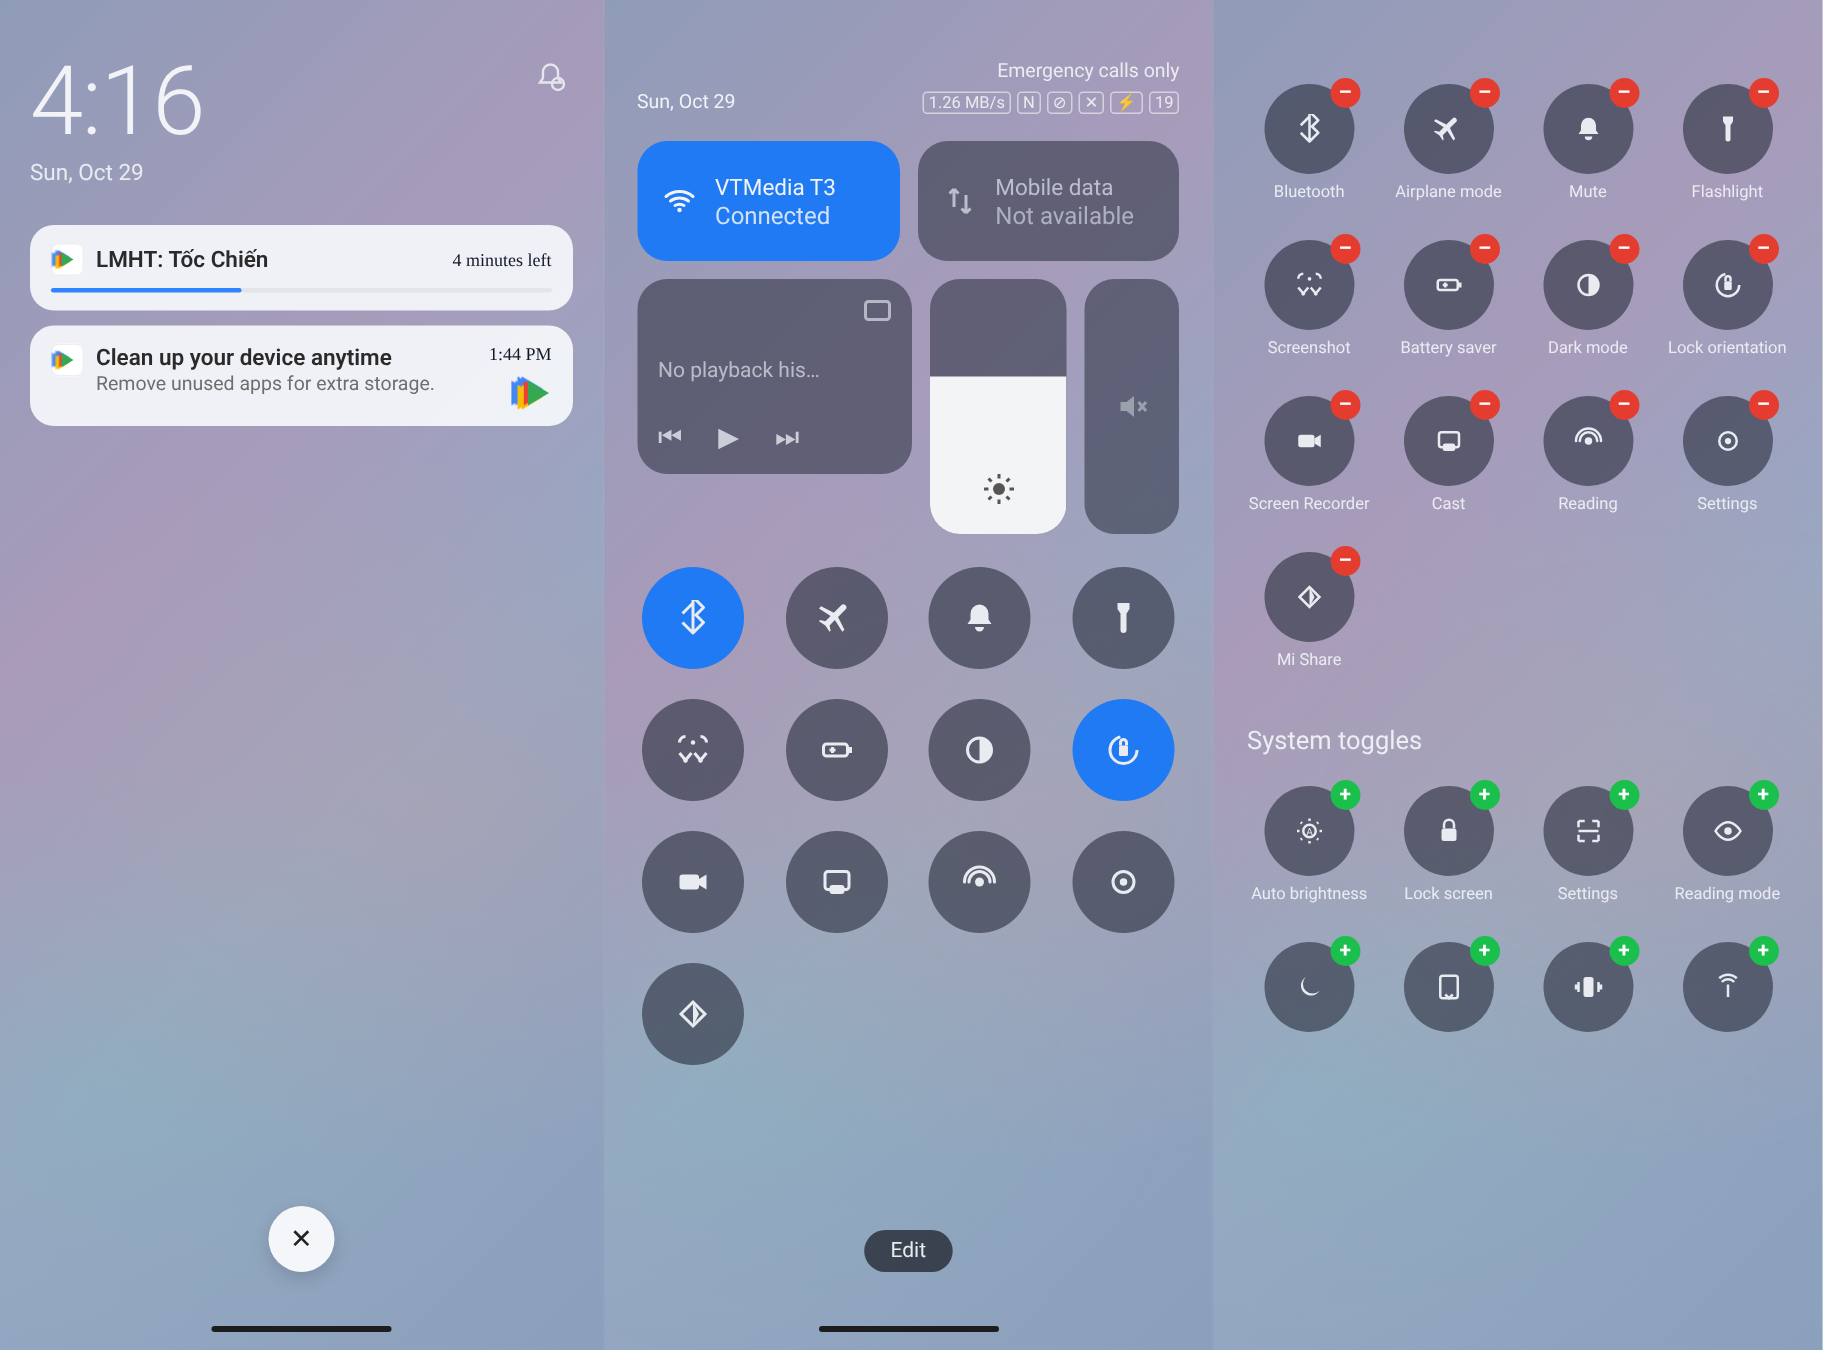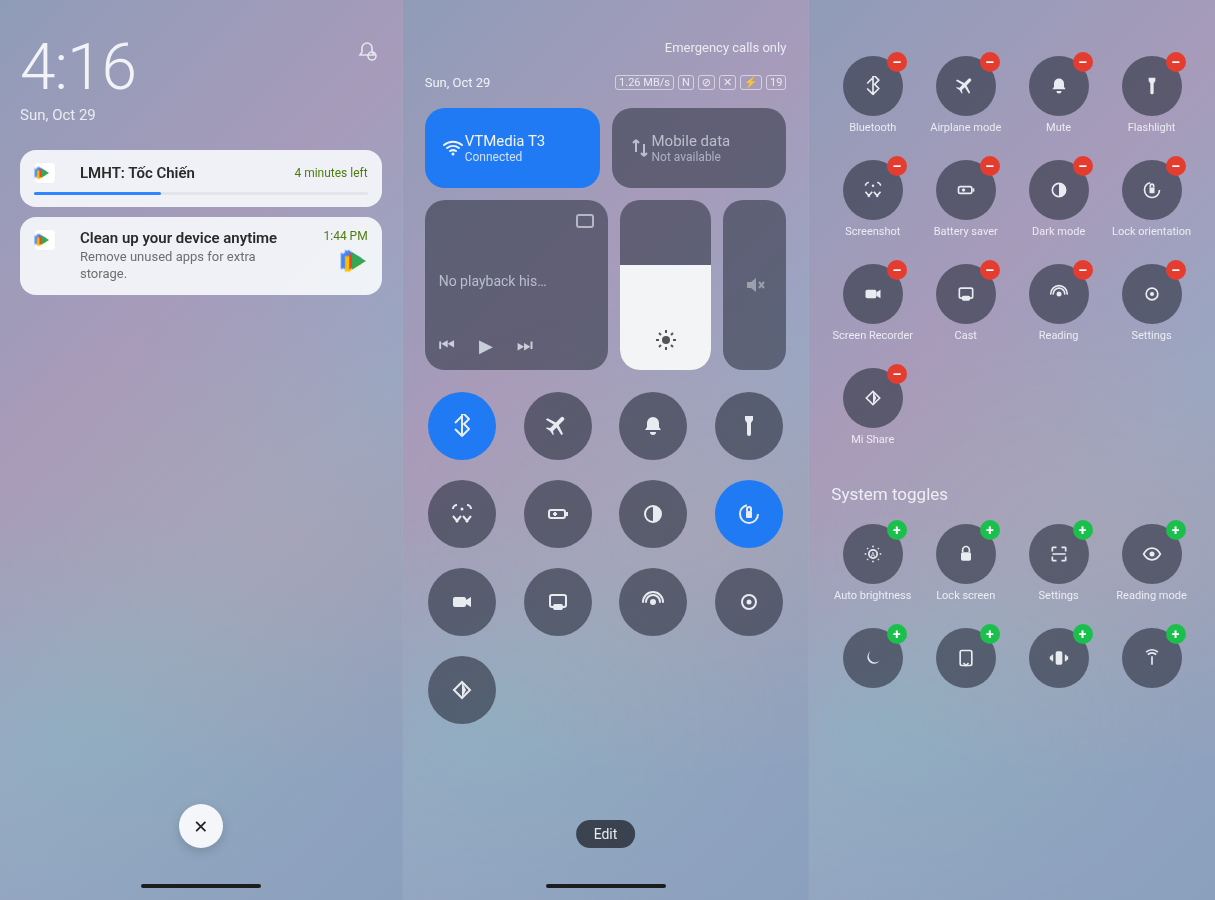--- a/index.html
+++ b/index.html
@@ -21,37 +21,37 @@
   .p1 { padding: 36px 20px 0; }
   .p1-head { display:flex; justify-content:space-between; align-items:flex-start; }
   .time { font-size: 64px; font-weight: 300; letter-spacing: -1px; line-height: 1; }
   .date { font-size: 15px; margin-top: 6px; opacity: .92; }
   .bell-gear { width:30px;height:30px; display:flex; align-items:center; justify-content:center; opacity:.85; margin-bottom:4px; }
 
   .notif {
     background: rgba(244,246,250,.94); color:#2a2a2a; border-radius: 16px;
     padding: 12px 14px; margin-top: 18px;
   }
-  .notif-row { display:flex; align-items:center; gap:24px; }
+  .notif-row { display:flex; align-items:center; gap:8px; }
   .play-icon {
     width:22px;height:22px;border-radius:5px;background:#fff;display:flex;align-items:center;justify-content:center;flex-shrink:0;
     box-shadow:0 0 0 1px #eee inset;
   }
   .play-triangle {
     width:0;height:0;border-style:solid;border-width:6px 0 6px 10px;
     border-color: transparent transparent transparent #34a853;
     filter:
       drop-shadow(-2px 0 0 #ea4335)
       drop-shadow(-3px 2px 0 #fbbc04)
       drop-shadow(-3px -2px 0 #4285f4);
     transform: scale(.8);
   }
   .play-triangle.big { transform: scale(1.4); }
   .notif-title { font-weight:600; font-size:15px; flex:1; }
-  .notif-meta { font-size:12px; color:#4d7c0f; white-space:nowrap; }
+  .notif-meta { font-size:12px; color:#0f172a; white-space:nowrap;font-family:Liberation Serif, serif; }
   .progress { height:3px; background:#e3e5ea; border-radius:2px; margin-top:8px; width:100%; position:relative; }
   .progress::after{content:"";position:absolute;inset:0 62% 0 0;background:#2f84ff;border-radius:2px;}
 
   .notif2 .notif-row { align-items:flex-start; }
   .notif2 .body { flex:1; }
   .notif2 .title2 { font-weight:600; font-size:15px; }
   .notif2 .sub2 { font-size:13px; color:#6e6e6e; margin-top:2px; line-height:1.3; }
   .notif2 .big-play { margin-left:auto; padding:4px; }
 
   .close-circle {
@@ -60,36 +60,36 @@
     display:flex;align-items:center;justify-content:center;font-size:18px;
     box-shadow:0 4px 12px rgba(0,0,0,.15);
   }
   .home-bar { position:absolute; left:50%; bottom:12px; width:120px; height:4px; border-radius:4px; background:#1d1d1f; transform:translateX(-50%);}
 
   
   .p2 { padding: 40px 22px 0; }
   .p2-top { display:flex; justify-content:space-between; align-items:flex-end; font-size:13px; }
   .status { text-align:right; }
   .status-line1 { opacity:.92; }
-  .status-icons { margin-top:20px; font-size:11px; display:flex; gap:4px; align-items:center; justify-content:flex-end; opacity:.9;}
+  .status-icons { margin-top:6px; font-size:11px; display:flex; gap:4px; align-items:center; justify-content:flex-end; opacity:.9;}
   .status-icons span{border:1px solid rgba(255,255,255,.6);border-radius:3px;padding:0 3px;}
 
   .tile-row { display:flex; gap:12px; margin-top:18px; }
   .big-tile {
     flex:1; border-radius:20px; padding:14px 16px; height:80px;
-    display:flex; align-items:center; gap:0;
+    display:flex; align-items:center; gap:12px;
   }
   .big-tile.on { background:#1f7af3; }
   .big-tile.off { background:rgba(40,45,60,.55); color:#b9c0cc; }
   .bt-name { font-size:15px; }
-  .bt-sub { font-size:12px; opacity:.85; }
+  .bt-sub { font-size:16px; opacity:.85; }
 
   .mid-row { display:grid; grid-template-columns: 1.6fr .8fr .55fr; gap:12px; margin-top:12px; }
   .media {
-    background:rgba(40,45,60,.55); border-radius:20px; padding:14px; height:170px;
+    background:rgba(40,45,60,.55); border-radius:20px; padding:14px; height:130px;
     display:flex; flex-direction:column; justify-content:space-between; color:#c9ced8;
   }
   .media-head{display:flex;justify-content:flex-end;}
   .cast-box{width:18px;height:14px;border:2px solid currentColor;border-radius:3px;position:relative;opacity:.8;}
   .media-title{font-size:14px;opacity:.85;}
   .media-ctrls{display:flex;gap:24px;align-items:center;font-size:18px;}
 
   .bright {
     background:rgba(40,45,60,.55); border-radius:20px; height:170px; position:relative; overflow:hidden;
     display:flex; align-items:flex-end; justify-content:center; color:#555;

